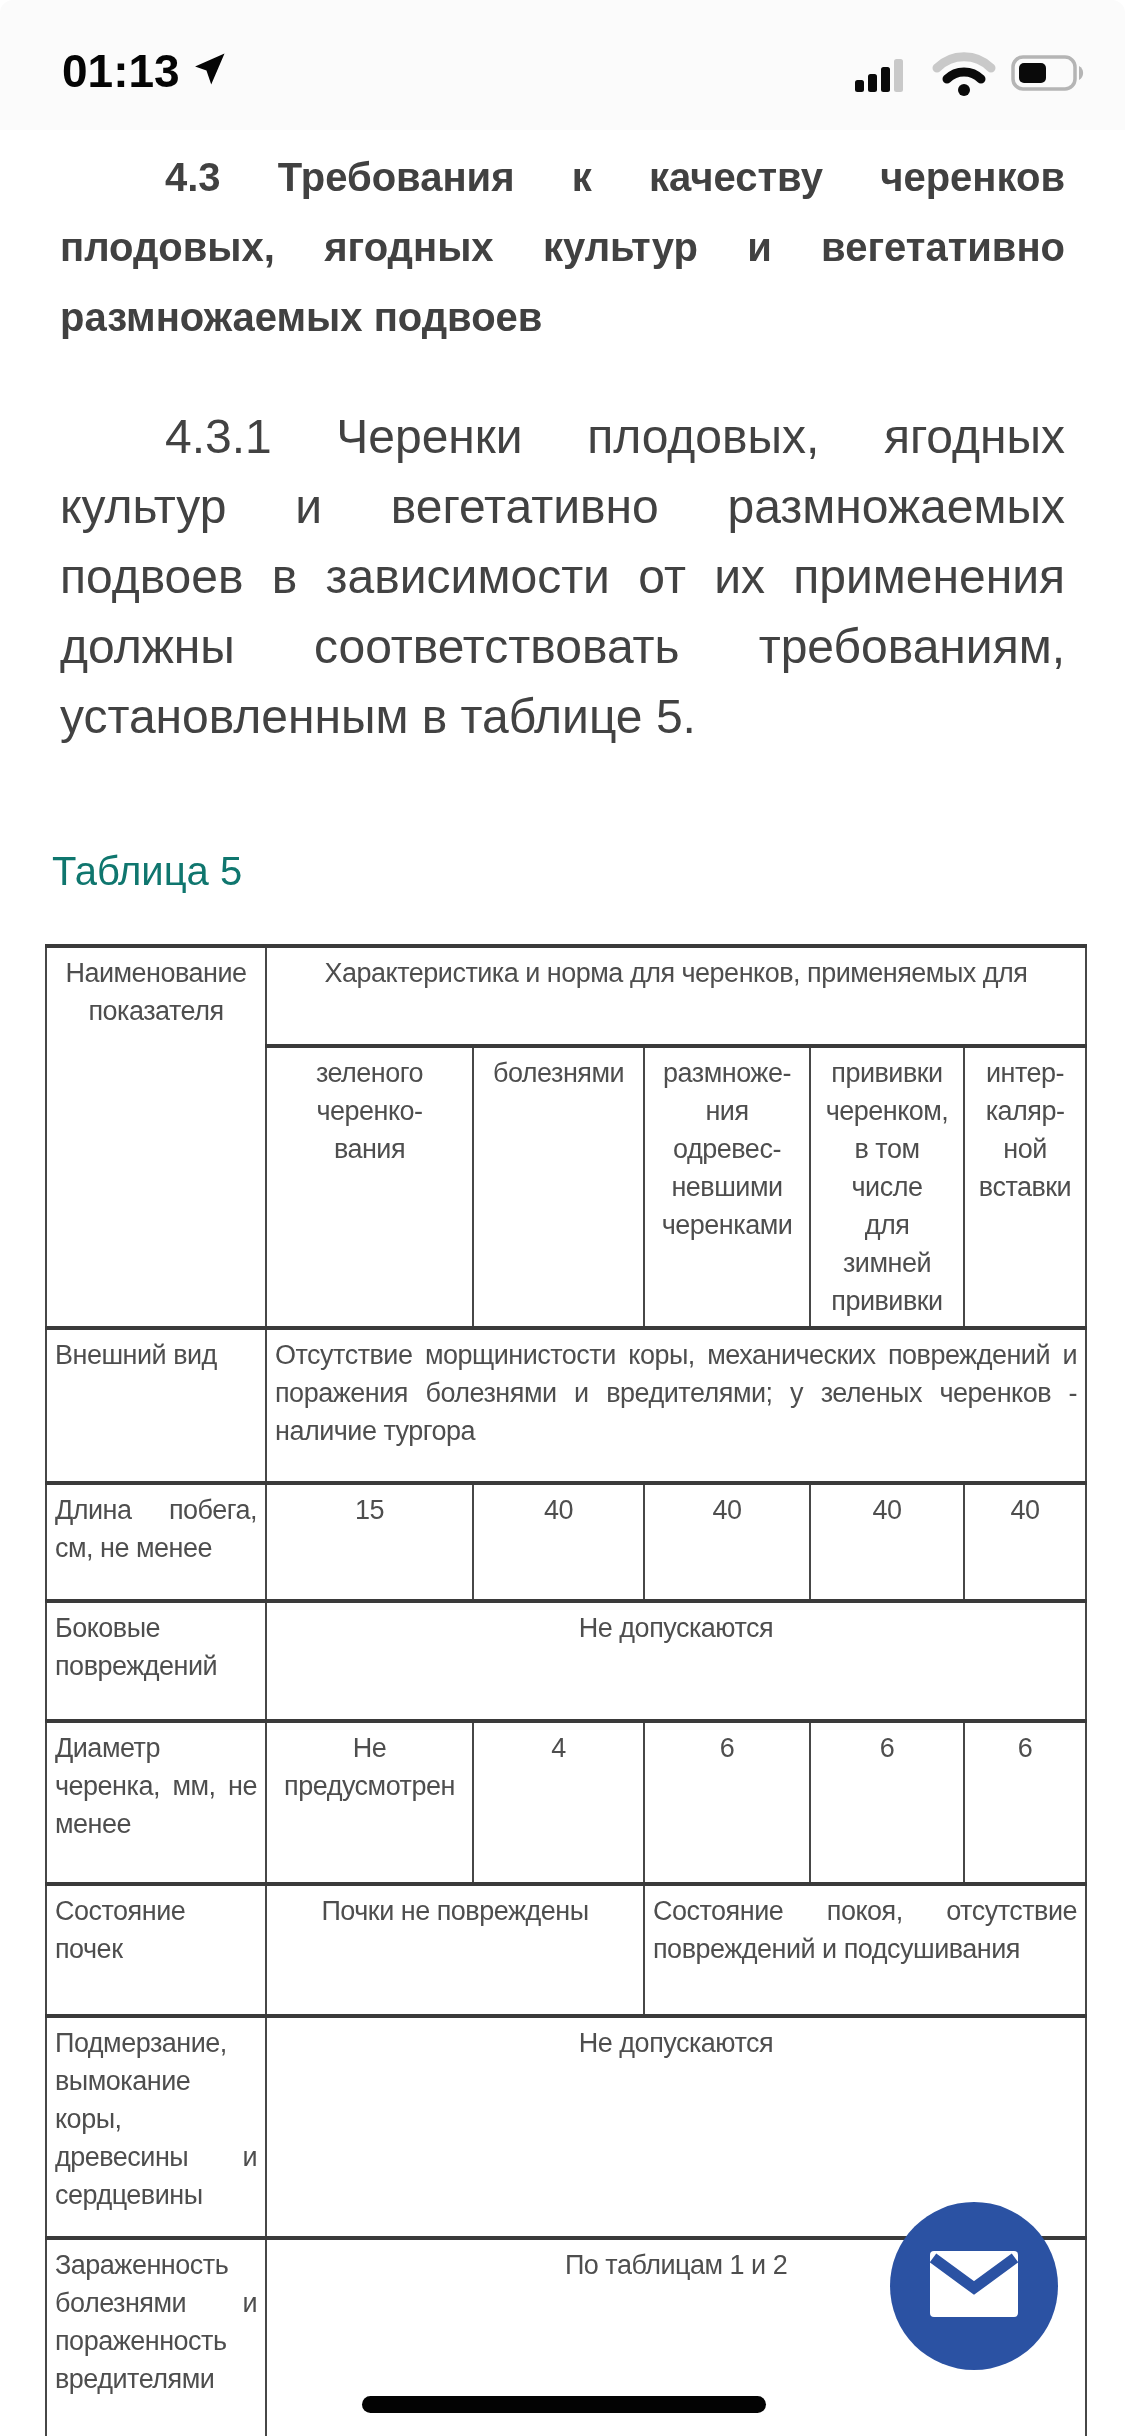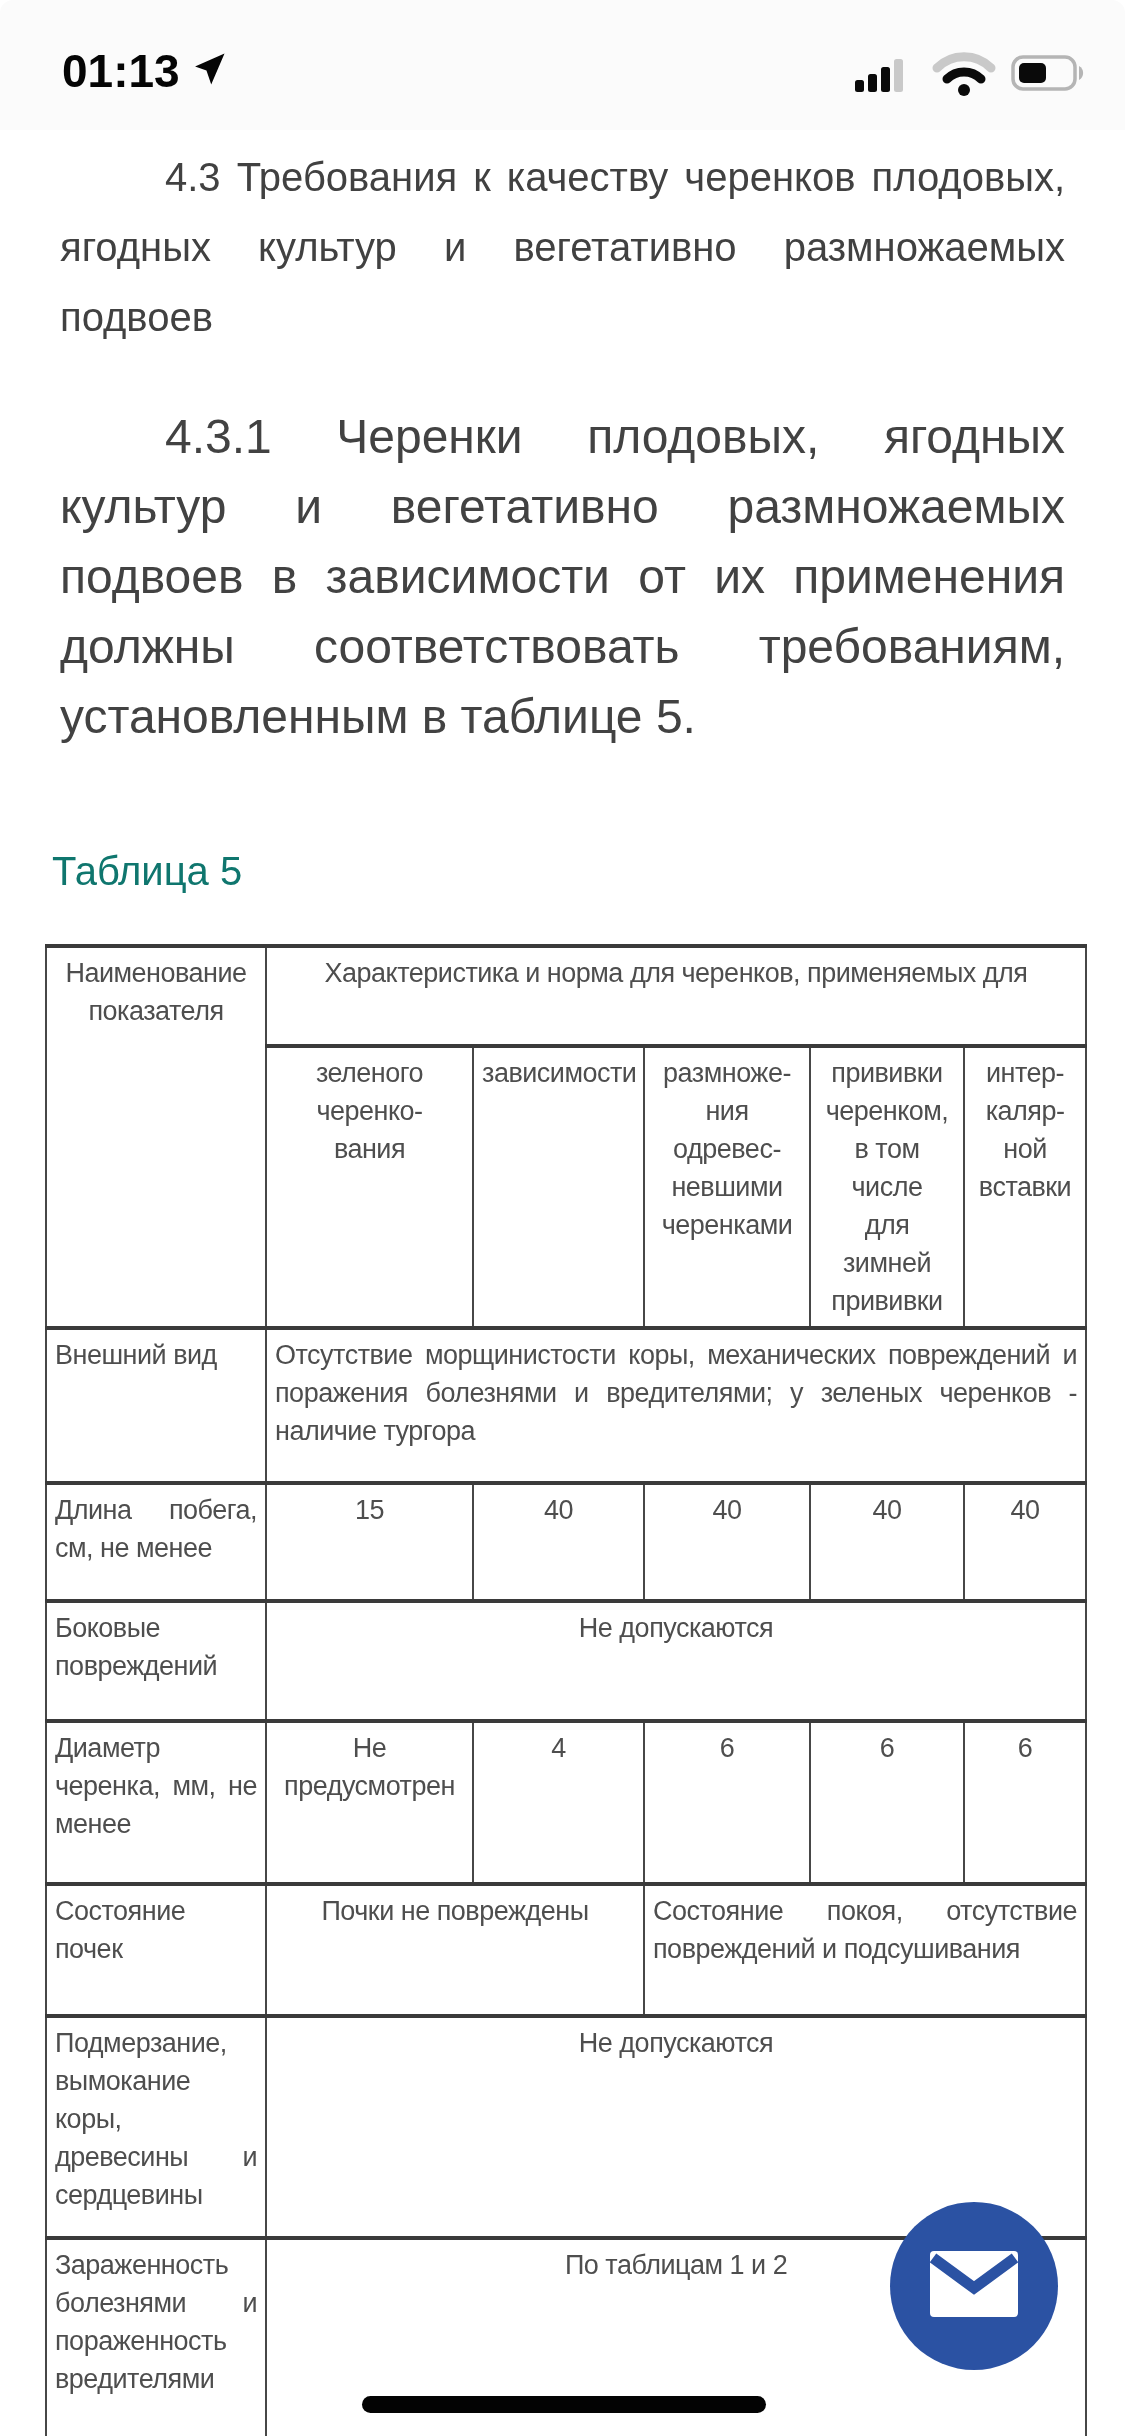--- a/index.html
+++ b/index.html
@@ -9,21 +9,21 @@
 
   
   .status-bar { position:absolute; top:0; left:0; width:1125px; height:130px;
     background:#fbfbfb; }
   .status-left { position:absolute; left:62px; top:44px; display:flex; align-items:center; gap:10px; }
   .status-time { font-size:46px; font-weight:600; color:#050505; letter-spacing:0px; }
   .status-right { position:absolute; right:38px; top:50px; display:flex; align-items:center; gap:14px; }
 
   
   .doc { position:absolute; top:130px; left:0; width:1125px; padding:0 60px; color:#424242; }
-  .doc-heading { margin-top:12px; font-size:40px; font-weight:normal; color:#414141;
+  .doc-heading { margin-top:12px; font-size:40px; font-weight:bold; color:#414141;
     line-height:70px; text-align:justify; text-indent:105px; }
   .doc-paragraph { margin-top:50px; font-size:48px; font-weight:400; color:#424242;
     line-height:70px; text-align:justify; text-indent:105px; }
   .table-caption { margin-top:96px; margin-left:-8px; font-size:40px; color:#0f766e; line-height:46px; }
 
   
   table.gost { margin-top:50px; margin-left:-15px; width:1040px; table-layout:fixed;
     border-collapse:collapse; border:1px solid #0ea5e9; }
   table.gost td { border-left:2px solid #474747; border-right:2px solid #474747;
     border-top:4px solid #3a3a3a; border-bottom:4px solid #3a3a3a;
@@ -102,21 +102,21 @@
       </colgroup>
       <tbody>
           <tr class="hrow1">
         <td class="center" rowspan="2">Наименование показателя</td>
         <td class="center" colspan="5">Характеристика и норма для черенков, применяемых для</td>
       </tr>
       <tr class="hrow2">
         <td class="center preline">зеленого
 черенко-
 вания</td>
-        <td class="center preline">зависимости</td>
+        <td class="center preline">болезнями</td>
         <td class="center preline">размноже-
 ния
 одревес-
 невшими
 черенками</td>
         <td class="center preline">прививки
 черенком,
 в том
 числе
 для

